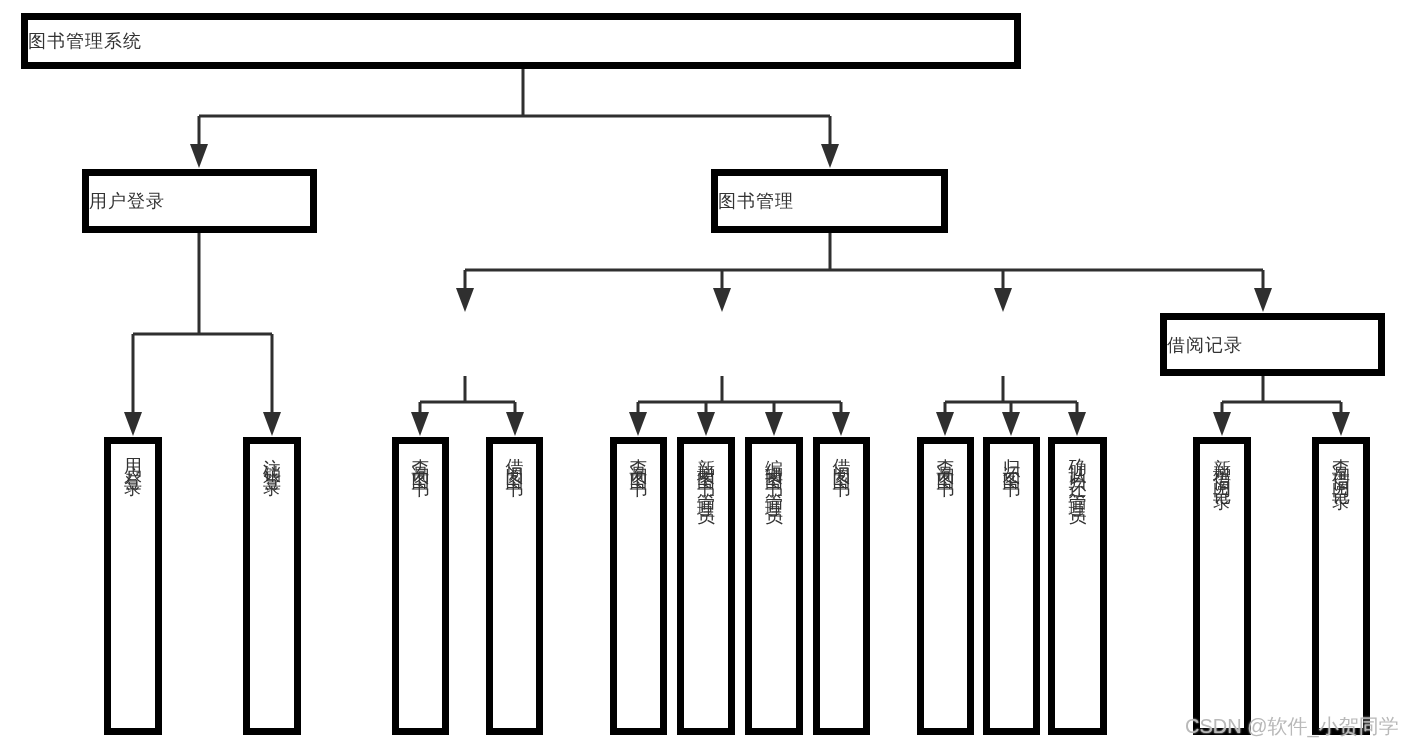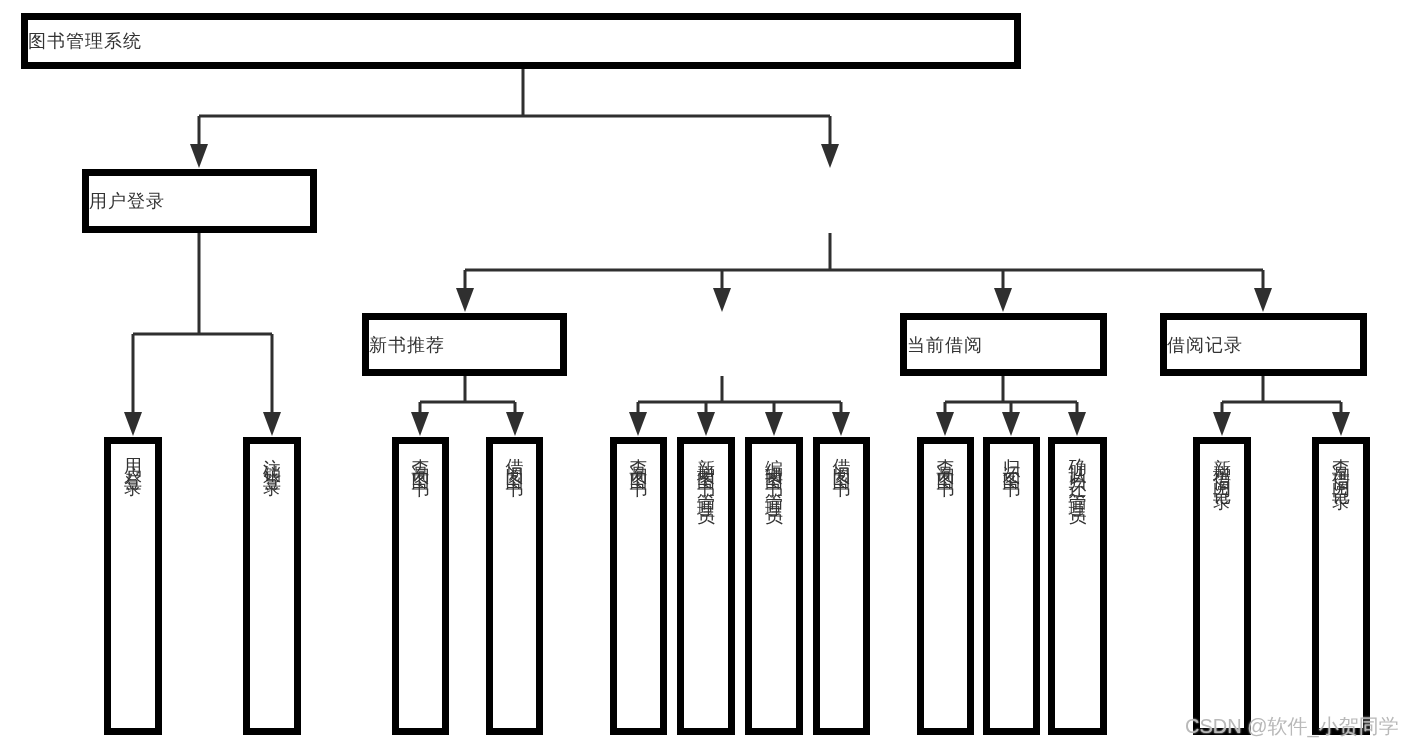--- a/index.html
+++ b/index.html
@@ -97,28 +97,25 @@
     <polygon points="1332,412 1350,412 1341,436" fill="#2f2f2f" stroke="none"></polygon>
   </svg>
 
   <div class="box h-box" style="left:21px; top:13px; width:1000px; height:56px;">
     <span>图书管理系统</span>
   </div>
 
   <div class="box h-box" style="left:82px; top:169px; width:235px; height:64px;">
     <span>用户登录</span>
   </div>
+  <div class="box h-box" style="left:711px; top:169px; width:237px; height:64px;">
+    <span>图书管理</span>
+  </div>
 
-  <div class="box h-box" style="left:362px; top:313px; width:205px; height:63px;">
-    <span>新书推荐</span>
-  </div>
-  <div class="box h-box" style="left:900px; top:313px; width:207px; height:63px;">
-    <span>当前借阅</span>
-  </div>
-  <div class="box h-box" style="left:1160px; top:313px; width:207px; height:63px;">
+  <div class="box h-box" style="left:1160px; top:313px; width:225px; height:63px;">
     <span>借阅记录</span>
   </div>
 
   <div class="box v-box" style="left:104px; top:437px; width:58px; height:298px;">
     <span>用户登录</span>
   </div>
   <div class="box v-box" style="left:243px; top:437px; width:58px; height:298px;">
     <span>注销登录</span>
   </div>
 

